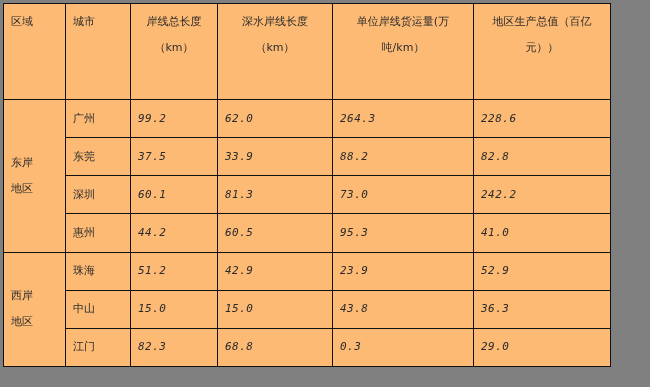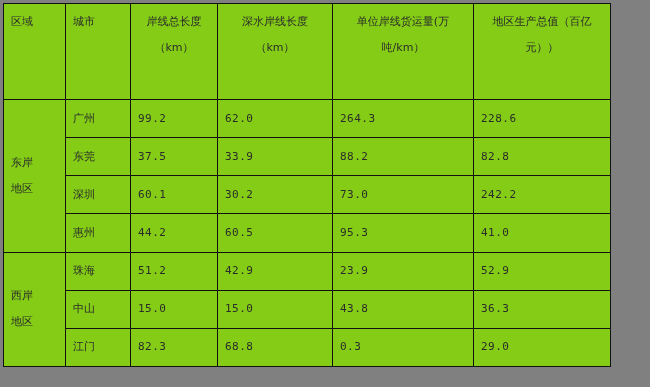--- a/index.html
+++ b/index.html
@@ -22,21 +22,21 @@
   }
   table.data-table {
     border-collapse: collapse;
     width: 517px;
     height: 364px;
     table-layout: fixed;
     background: #808080;
   }
   table.data-table td {
     border: 1px solid #111111;
-    background: #84cc16;
+    background: #fdba74;
     color: #2b2b2b;
     font-size: 11px;
     line-height: 22px;
     padding: 0 7px;
     vertical-align: middle;
     text-align: left;
     overflow: hidden;
   }
   td.col-region {
     width: 47px;
@@ -61,20 +61,21 @@
   tr.header-row td.col-region,
   tr.header-row td.col-city {
     vertical-align: top;
     text-align: left;
     padding-top: 5px;
   }
   .num {
     font-family: "DejaVu Sans Mono", monospace;
     font-size: 11px;
     letter-spacing: 0.5px;
+    font-style: italic;
   }
   .region-label {
     display: block;
     line-height: 26px;
   }
 </style>
 </head>
 <body>
 
 <div id="table-wrap">
@@ -106,21 +107,21 @@
         <td class="col-city">东莞</td>
         <td class="col-a num">37.5</td>
         <td class="col-b num">33.9</td>
         <td class="col-c num">88.2</td>
         <td class="col-d num">82.8</td>
       </tr>
 
       <tr>
         <td class="col-city">深圳</td>
         <td class="col-a num">60.1</td>
-        <td class="col-b num">30.2</td>
+        <td class="col-b num">81.3</td>
         <td class="col-c num">73.0</td>
         <td class="col-d num">242.2</td>
       </tr>
 
       <tr>
         <td class="col-city">惠州</td>
         <td class="col-a num">44.2</td>
         <td class="col-b num">60.5</td>
         <td class="col-c num">95.3</td>
         <td class="col-d num">41.0</td>

